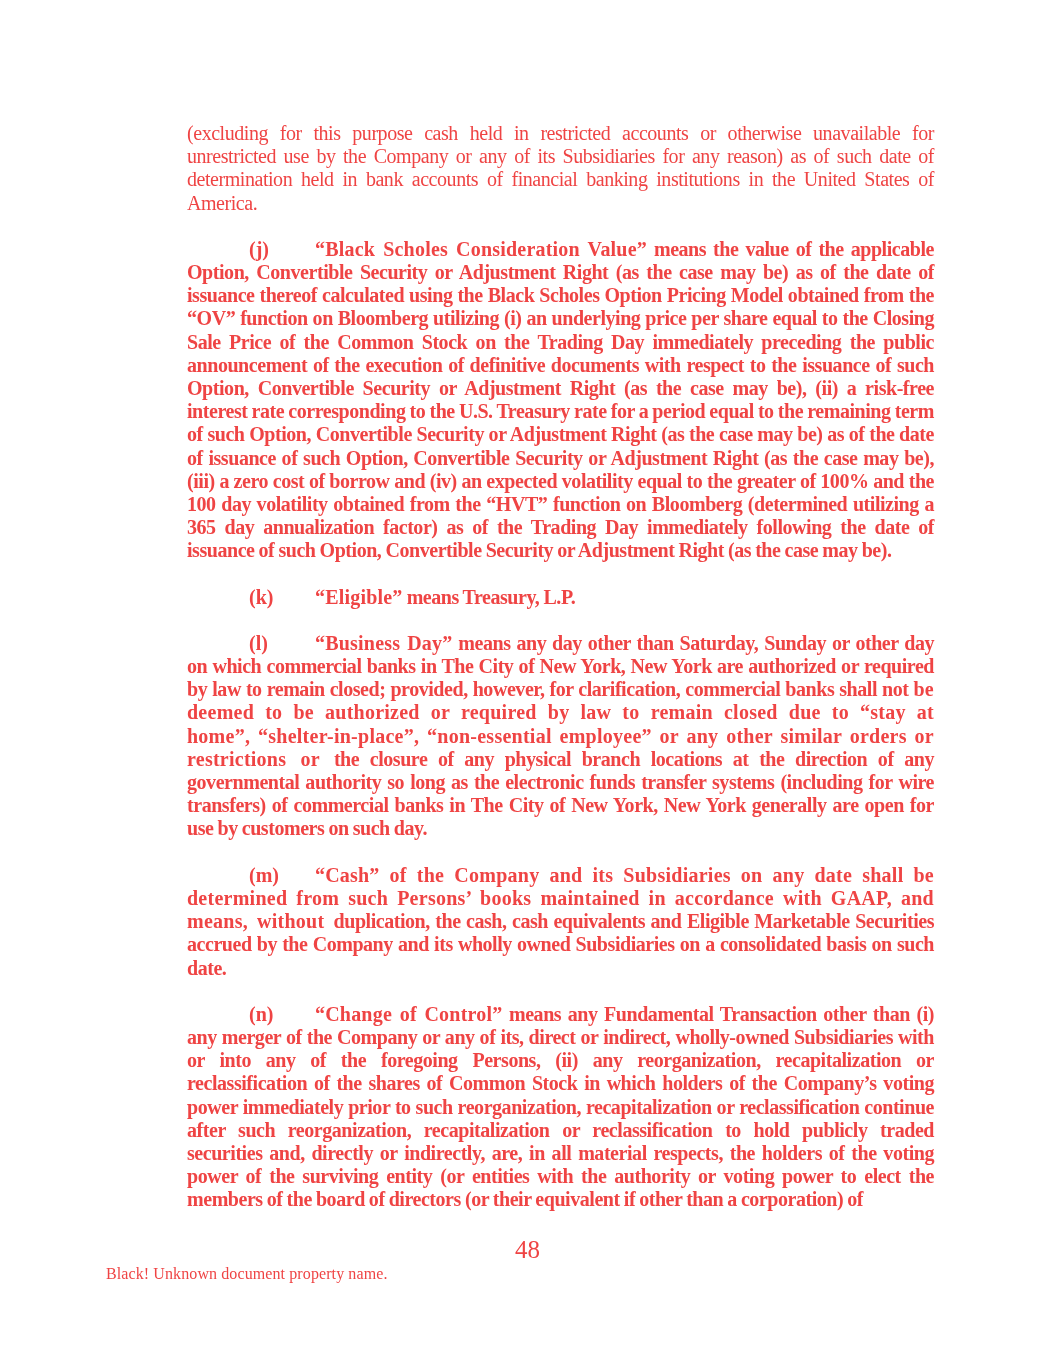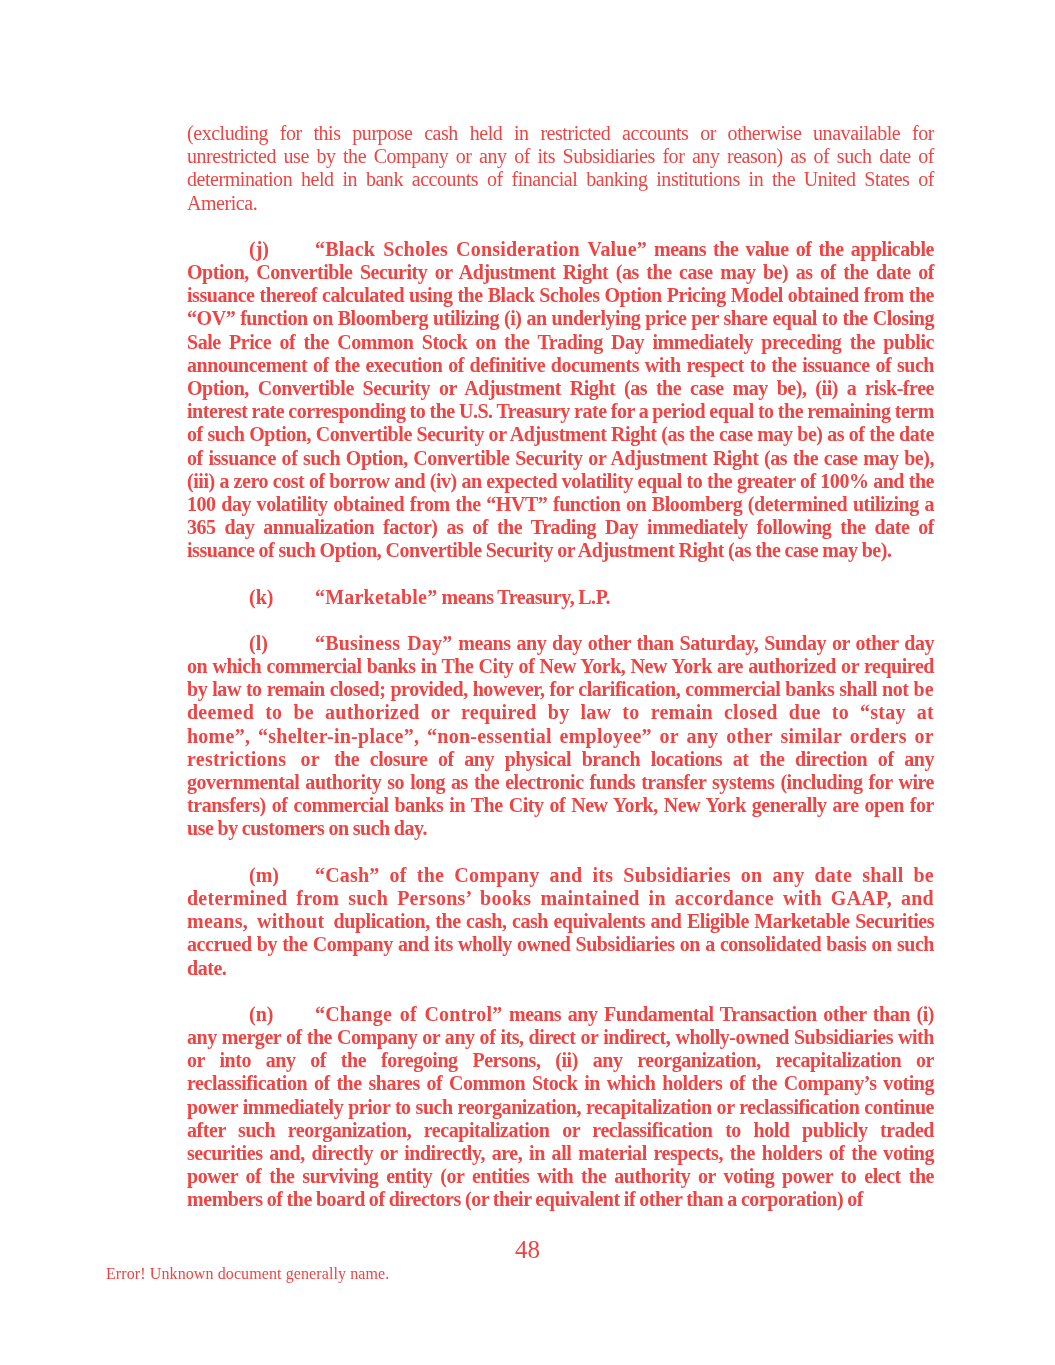--- a/index.html
+++ b/index.html
@@ -66,20 +66,20 @@
     letter-spacing: 0.1px;
   }
 </style>
 </head>
 <body>
 
 <div class="page">
   <div class="doc-body">
       <p class="para"><span class="seg-condensed">(excluding for this purpose cash held in restricted accounts or otherwise unavailable for unrestricted use by the Company or any of its Subsidiaries for any reason) as of such date of determination held in bank accounts of financial banking institutions in the United States of America.</span></p>
       <p class="para lettered"><span class="marker">(j)</span><span class="seg-term">“Black Scholes Consideration Value”</span><span class="seg-condensed"> means the value of the applicable Option, Convertible Security or Adjustment Right (as the case may be) as of the date of issuance thereof calculated using the Black Scholes Option Pricing Model obtained from the “OV” function on Bloomberg utilizing (i) an underlying price per share equal to the Closing Sale Price of the Common Stock on the Trading Day immediately preceding the public announcement of the execution of definitive documents with respect to the issuance of such Option, Convertible Security or Adjustment Right (as the case may be), (ii) a risk-free interest rate corresponding to the U.S. Treasury rate for a period equal to the remaining term of such Option, Convertible Security or Adjustment Right (as the case may be) as of the date of issuance of such Option, Convertible Security or Adjustment Right (as the case may be), (iii) a zero cost of borrow and (iv) an expected volatility equal to the greater of 100% and the 100 day volatility obtained from the “HVT” function on Bloomberg (determined utilizing a 365 day annualization factor) as of the Trading Day immediately following the date of issuance of such Option, Convertible Security or Adjustment Right (as the case may be).</span></p>
-      <p class="para lettered"><span class="marker">(k)</span><span class="seg-term">“Marketable”</span><span class="seg-condensed"> means Treasury, L.P.</span></p>
+      <p class="para lettered"><span class="marker">(k)</span><span class="seg-term">“Eligible”</span><span class="seg-condensed"> means Treasury, L.P.</span></p>
       <p class="para lettered"><span class="marker">(l)</span><span class="seg-term">“Business Day”</span><span class="seg-condensed"> means any day other than Saturday, Sunday or other day on which commercial banks in The City of New York, New York are authorized or required by law to remain closed; provided, however, for clarification, commercial banks shall not </span><span class="seg-regular">be deemed to be authorized or required by law to remain closed due to “stay at home”, “shelter-in-place”, “non-essential employee” or any other similar orders or restrictions or </span><span class="seg-condensed">the closure of any physical branch locations at the direction of any governmental authority so long as the electronic funds transfer systems (including for wire transfers) of commercial banks in The City of New York, New York generally are open for use by customers on such day.</span></p>
       <p class="para lettered"><span class="marker">(m)</span><span class="seg-term">“Cash”</span><span class="seg-regular"> of the Company and its Subsidiaries on any date shall be determined from such Persons’ books maintained in accordance with GAAP, and means, without </span><span class="seg-condensed">duplication, the cash, cash equivalents and Eligible Marketable Securities accrued by the Company and its wholly owned Subsidiaries on a consolidated basis on such date.</span></p>
       <p class="para lettered"><span class="marker">(n)</span><span class="seg-term">“Change of Control”</span><span class="seg-condensed"> means any Fundamental Transaction other than (i) any merger of the Company or any of its, direct or indirect, wholly-owned Subsidiaries with or into any of the foregoing Persons, (ii) any reorganization, recapitalization or reclassification of the shares of Common Stock in which holders of the Company’s voting power immediately prior to such reorganization, recapitalization or reclassification continue after such reorganization, recapitalization or reclassification to hold publicly traded securities and, directly or indirectly, are, in all material respects, the holders of the voting power of the surviving entity (or entities with the authority or voting power to elect the members of the board of directors (or their equivalent if other than a corporation) of</span></p>
     </div>
   <div class="footer-page-number">48</div>
-  <div class="footer-note">Error! Unknown document generally name.</div>
+  <div class="footer-note">Black! Unknown document property name.</div>
 </div>
 
 </body></html>

